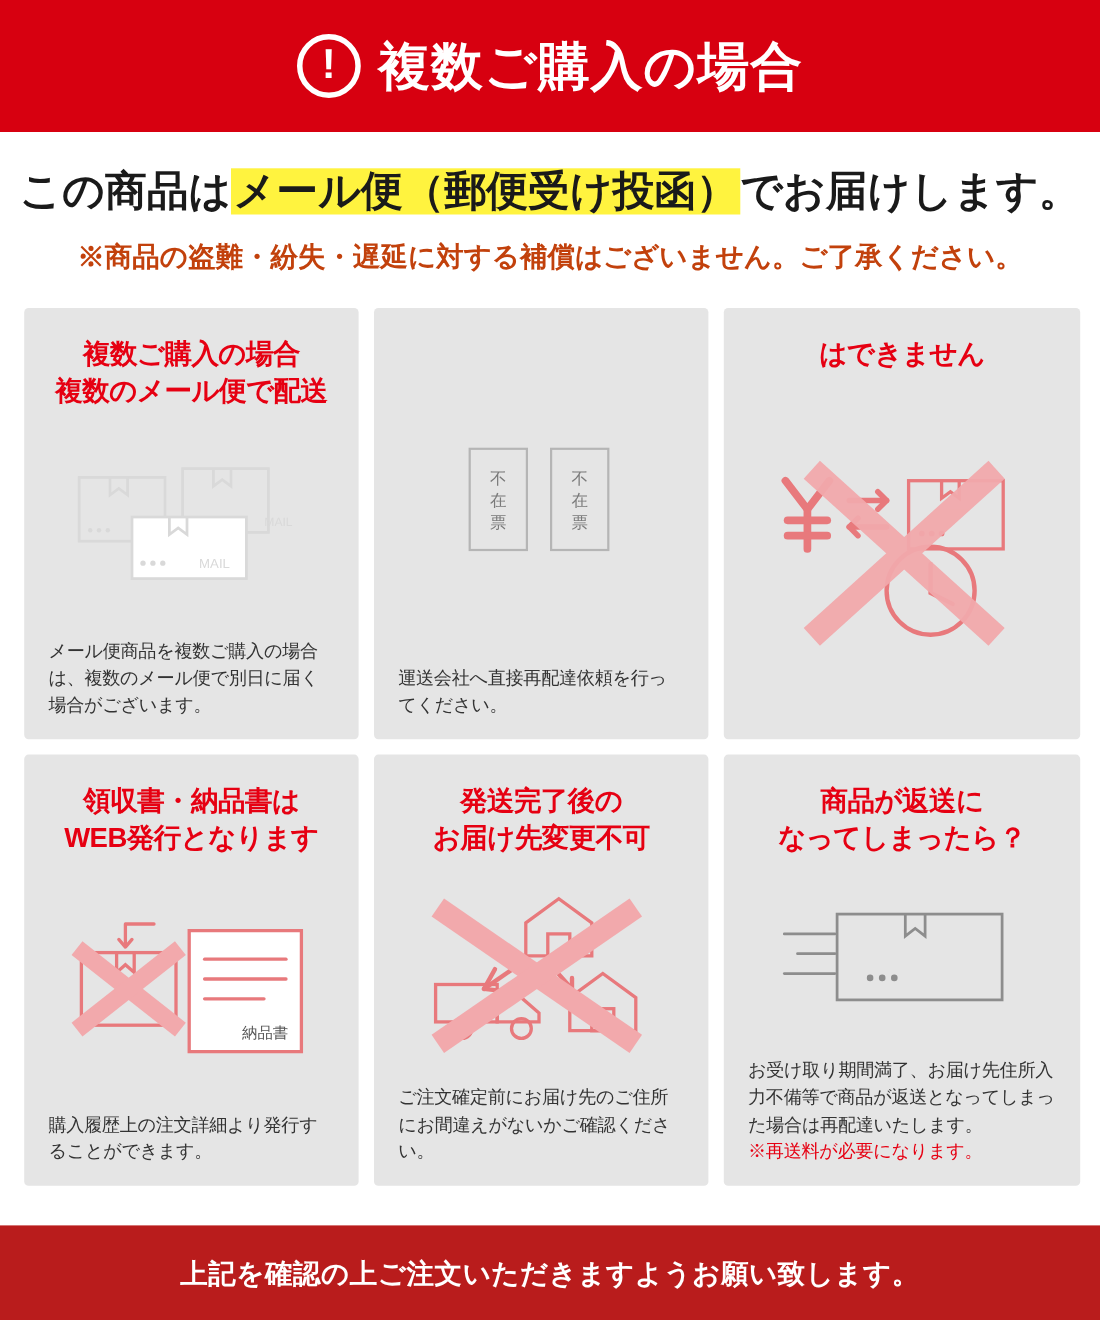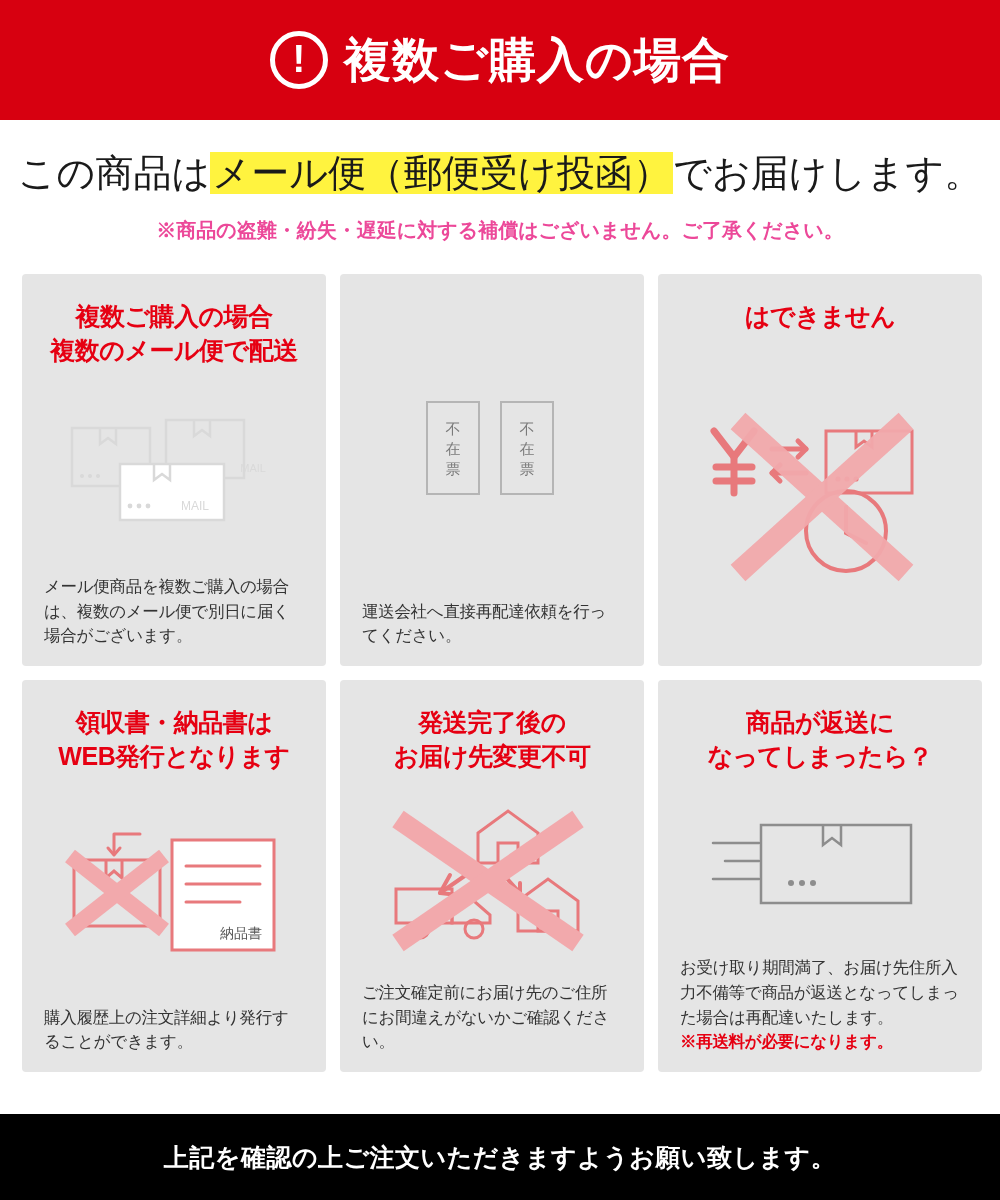--- a/index.html
+++ b/index.html
@@ -51,34 +51,34 @@
     letter-spacing: 1px;
   }
 
   
   .lead {
     padding: 28px 0 10px 0;
     text-align: center;
   }
   .lead-main {
     font-size: 38px;
-    font-weight: normal;
+    font-weight: bold;
     color: #1a1a1a;
     letter-spacing: 0px;
     white-space: nowrap;
   }
   .hl {
     background: #fff33f;
     padding: 0 2px;
   }
   .lead-sub {
     margin-top: 18px;
-    font-size: 20px;
-    font-weight: bold;
-    color: #ec4899;
+    font-size: 25px;
+    font-weight: bold;
+    color: #c2410c;
   }
 
   
   .grid {
     margin: 20px 22px 0 22px;
     display: grid;
     grid-template-columns: repeat(3, 1fr);
     grid-auto-rows: 392px;
     gap: 14px;
   }
@@ -105,32 +105,32 @@
     min-height: 0;
   }
   .card-desc {
     font-size: 16.5px;
     color: #333333;
     line-height: 1.5;
     letter-spacing: -0.3px;
   }
   .card-desc .warn {
     color: #e60012;
-    font-weight: bold;
+    font-weight: normal;
   }
   .card-desc.center { text-align: center; }
 
   
   .footer {
     position: absolute;
     left: 0;
     bottom: 0;
     width: 1000px;
     height: 86px;
-    background: #000000;
+    background: #b91c1c;
     display: flex;
     align-items: center;
     justify-content: center;
   }
   .footer-text {
     color: #ffffff;
     font-size: 25px;
     font-weight: bold;
     letter-spacing: 0.5px;
   }

